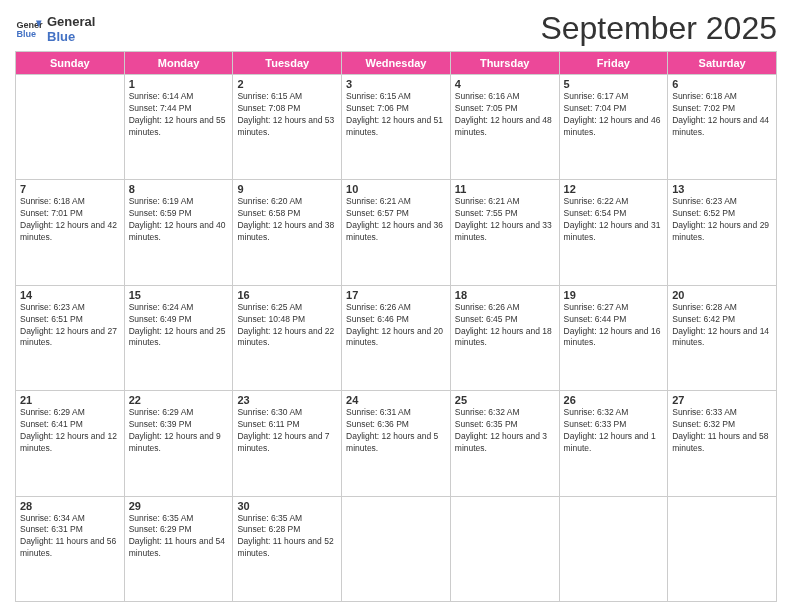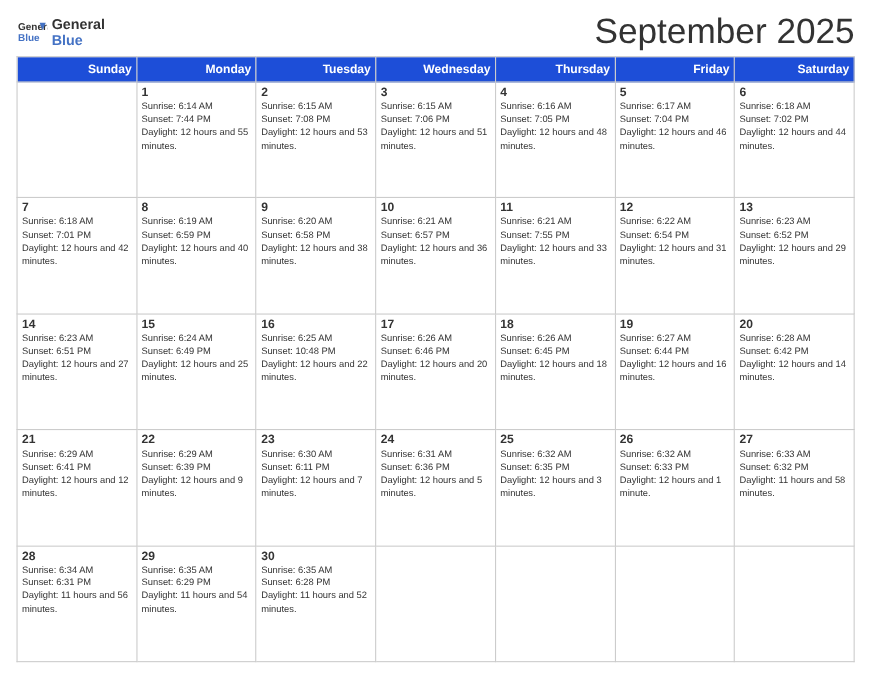--- a/index.html
+++ b/index.html
@@ -44,26 +44,26 @@
     .subtitle {
       font-size: 13px;
       color: #555;
     }
     .calendar {
       width: 100%;
       border-collapse: collapse;
       flex: 1;
     }
     .calendar thead tr th {
-      background-color: #1d4ed8;
+      background-color: #ec4899;
       color: #fff;
       font-size: 11px;
       font-weight: bold;
       padding: 5px 4px;
-      text-align: right;
+      text-align: center;
       border: 1px solid #ccc;
     }
     .calendar tbody tr td {
       border: 1px solid #ccc;
       vertical-align: top;
       padding: 3px 4px;
       font-size: 8.5px;
       color: #333;
       width: calc(100% / 7);
       height: 82px;

